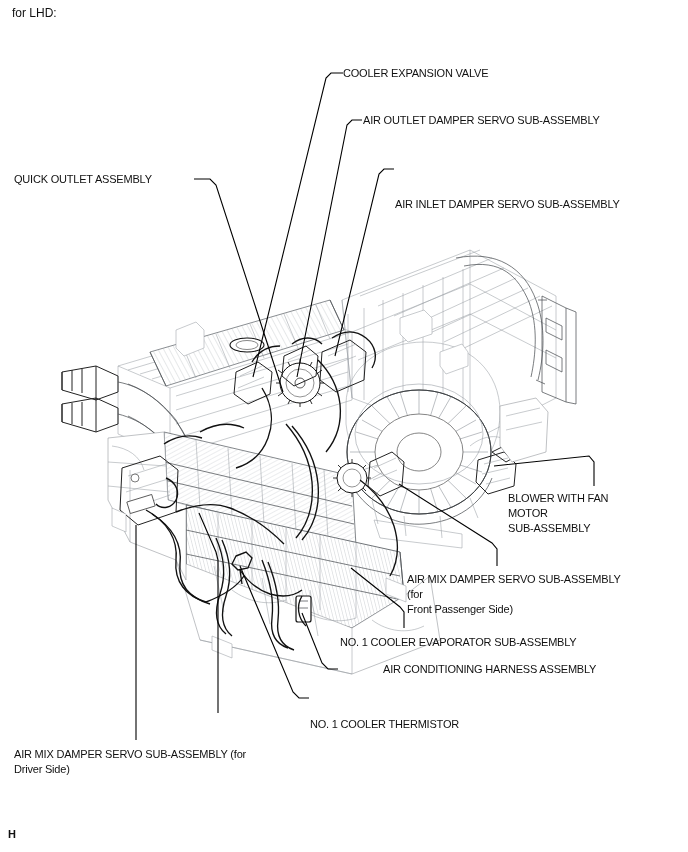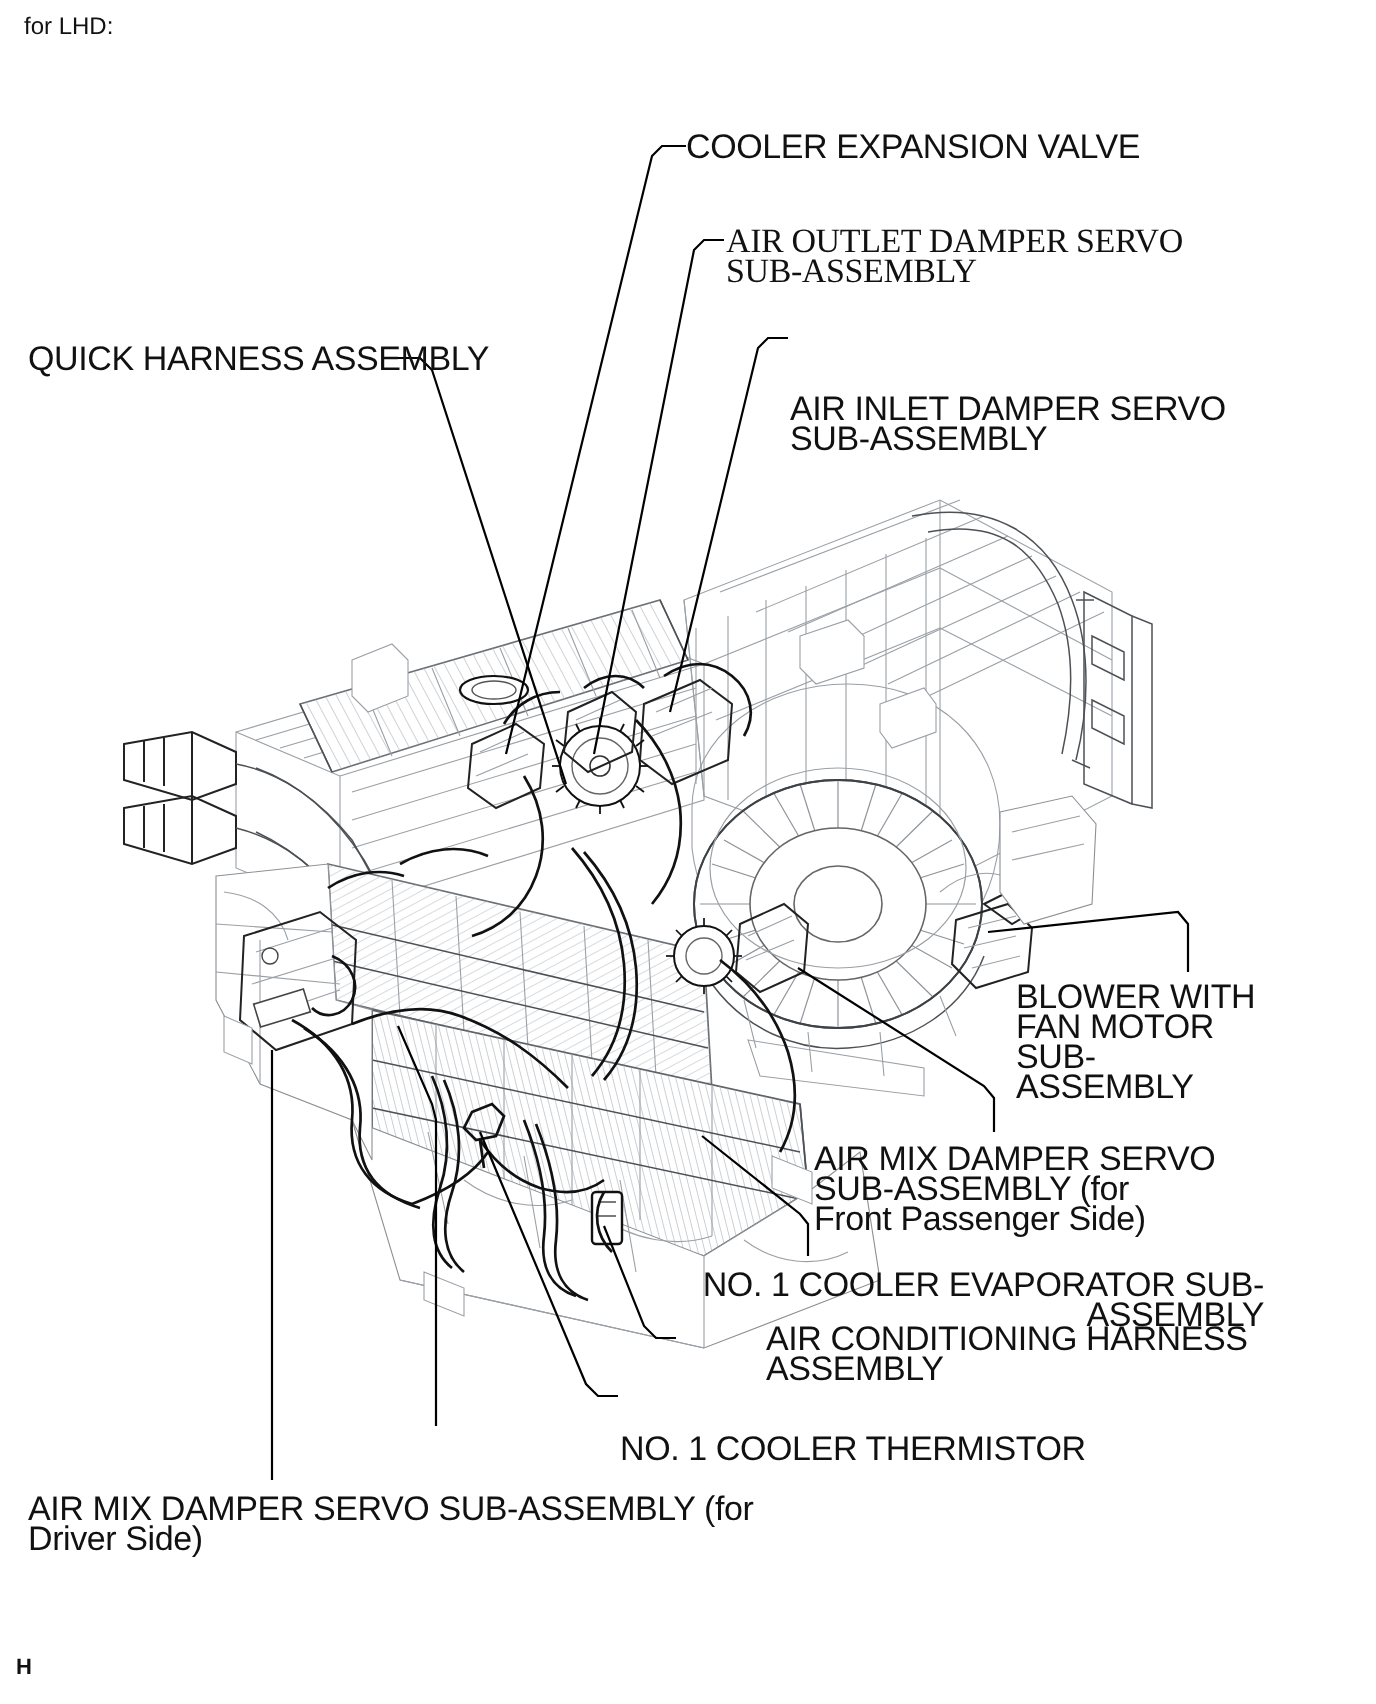--- a/index.html
+++ b/index.html
@@ -4,21 +4,21 @@
 <style>
   html,body{margin:0;padding:0;background:#fff;}
   body{
     width:688px;height:852px;position:relative;overflow:hidden;
     font-family:"Liberation Sans","DejaVu Sans",sans-serif;
     color:#111;
   }
   #stage{position:absolute;left:0;top:0;width:632px;height:852px;}
   .lbl{
     position:absolute;
-    font-size:17px;
+    font-size:11px;
     line-height:15px;
     letter-spacing:-0.2px;
     white-space:pre-line;
     color:#111;
     font-family:"Liberation Sans","DejaVu Sans",sans-serif;
   }
   #page-note{position:absolute;left:12px;top:6px;font-size:12px;}
   #sheet-mark{position:absolute;left:8px;top:828px;font-size:11px;font-weight:bold;}
   svg{display:block;}
   .ld{fill:none;stroke:#000;stroke-width:1.1;stroke-linejoin:miter;stroke-linecap:butt;}
@@ -319,25 +319,25 @@
         <path d="M338,669 L328,669 L322,663 L302,613" class="ld"></path>
         <path d="M309,698 L299,698 L293,692 L240,566" class="ld"></path>
         <path d="M218,713 L218,560 L216,552 L199,513" class="ld"></path>
         <path d="M136,740 L136,525" class="ld"></path>
       </g>
 
   </svg>
 
   <div class="lbl" style="left:343px;top:66px;">COOLER EXPANSION VALVE</div>
 
-  <div class="lbl" style="left:363px;top:113px;font-family:Liberation Serif, serif;">AIR OUTLET DAMPER SERVO SUB-ASSEMBLY</div>
+  <div class="lbl" style="left:363px;top:113px;">AIR OUTLET DAMPER SERVO SUB-ASSEMBLY</div>
 
   <div class="lbl" style="left:395px;top:162px;margin-top:35px;">AIR INLET DAMPER SERVO SUB-ASSEMBLY</div>
 
-  <div class="lbl" style="left:14px;top:172px;">QUICK HARNESS ASSEMBLY</div>
+  <div class="lbl" style="left:14px;top:172px;">QUICK OUTLET ASSEMBLY</div>
 
   <div class="lbl" style="left:508px;top:491px;">BLOWER WITH FAN MOTOR
 SUB-ASSEMBLY</div>
 
   <div class="lbl" style="left:407px;top:572px;">AIR MIX DAMPER SERVO SUB-ASSEMBLY (for
 Front Passenger Side)</div>
 
   <div class="lbl" style="left:340px;top:635px;text-align:right;">NO. 1 COOLER EVAPORATOR SUB-ASSEMBLY</div>
 
   <div class="lbl" style="left:339px;top:662px;margin-left:44px;">AIR CONDITIONING HARNESS ASSEMBLY</div>

